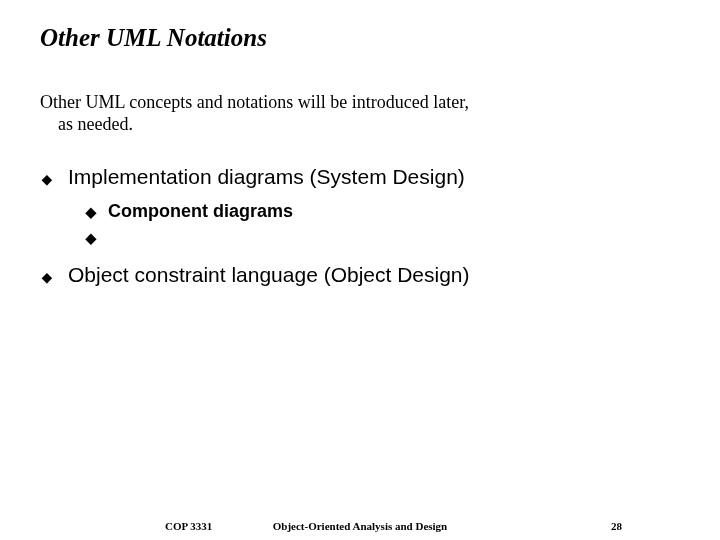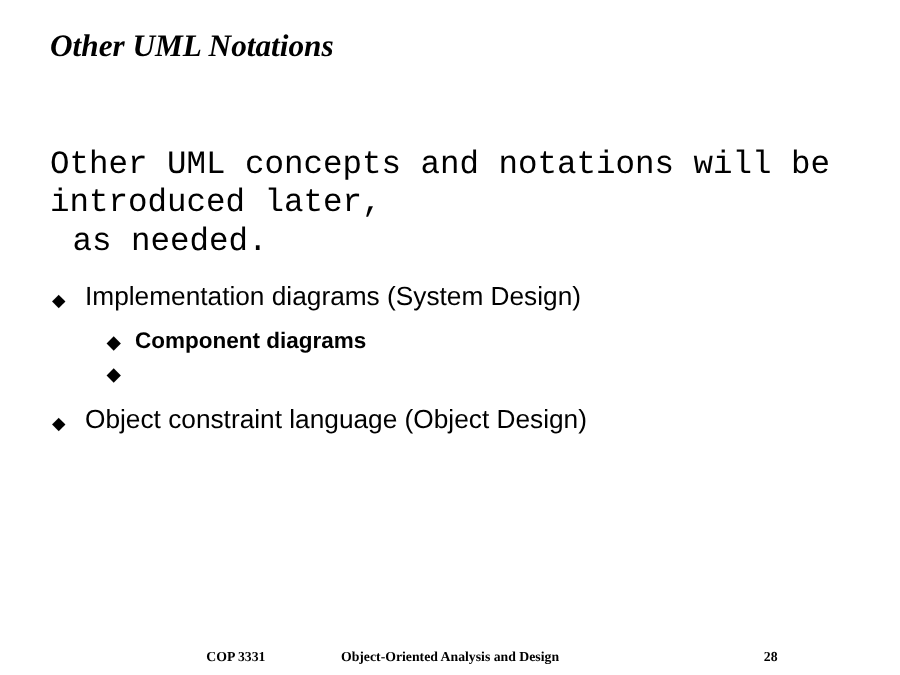--- a/index.html
+++ b/index.html
@@ -12,28 +12,28 @@
     position: relative;
     overflow: hidden;
   }
   .slide {
     padding: 24px 40px 0 40px;
   }
   .title {
     font-style: italic;
     font-weight: bold;
     font-size: 25px;
-    margin-bottom: 64px;
+    margin-bottom: 40px;
     font-family: "Times New Roman", Times, serif;
   }
   .intro {
-    font-family: Liberation Mono, monospace;
-    font-size: 26px;
+    font-family: Liberation Serif, serif;
+    font-size: 18px;
     line-height: 1.2;
-    margin-bottom: 16px;
+    margin-bottom: 30px;
     padding-left: 0;
     text-indent: 0;
   }
   .intro-line2 {
     padding-left: 18px;
   }
   .bullet-l1 {
     display: flex;
     align-items: flex-start;
     gap: 14px;

